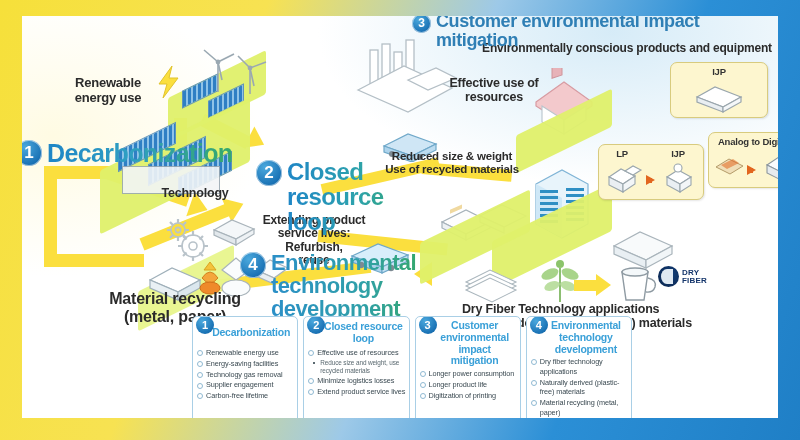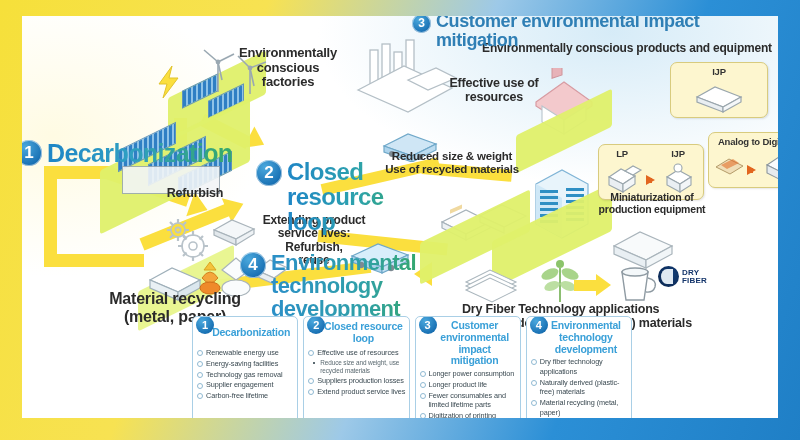--- a/index.html
+++ b/index.html
@@ -351,45 +351,42 @@
       <g stroke="#8c969d" stroke-width="1.1" fill="#fbfcfd">
         <path d="M4 14 L16 6 L30 13 L18 21 Z"></path>
             <path d="M4 14 L4 22 L18 29 L18 21 Z" fill="#e6ebee"></path>
         <path d="M18 21 L30 13 L30 21 L18 29 Z" fill="#f1f4f6"></path>
       </g>
     </svg>
   </div>
 
   <div class="callout" style="left:584px;top:196px;width:106px;height:50px;opacity:.0;"></div>
 
-
-  <div class="lbl" style="left:128px;top:170px;width:90px;font-size:12.5px;">Refurbish</div>
-
-  <div class="lbl" style="left:196px;top:30px;width:140px;font-size:13px;white-space:pre-line;">Environmentally
-conscious
-factories</div>
+  <div class="lbl" style="left:32px;top:60px;width:108px;font-size:13px;white-space:pre-line;">Renewable
+energy use</div>
+
+  <div class="lbl" style="left:128px;top:170px;width:90px;font-size:12.5px;">Technology</div>
+
 
   <div class="lbl" style="left:340px;top:134px;width:180px;font-size:11.5px;white-space:pre-line;">Reduced size &amp; weight
 Use of recycled materials</div>
 
   <div class="lbl" style="left:222px;top:198px;width:140px;font-size:12px;white-space:pre-line;">Extending product
 service lives:
 Refurbish,
 reuse</div>
 
   <div class="lbl" style="left:78px;top:274px;width:150px;font-size:16px;white-space:pre-line;text-align:center;">Material recycling
 (metal, paper)</div>
 
   <div class="lbl" style="left:440px;top:26px;width:330px;font-size:12px;">Environmentally conscious products and equipment</div>
 
   <div class="lbl" style="left:410px;top:60px;width:124px;font-size:12.5px;white-space:pre-line;">Effective use of
 resources</div>
 
-  <div class="lbl" style="left:560px;top:176px;width:140px;font-size:10.5px;white-space:pre-line;">Miniaturization of
-production equipment</div>
 
   <div class="lbl" style="left:440px;top:286px;width:280px;font-size:12.5px;text-align:left;">Dry Fiber Technology applications</div>
   <div class="lbl" style="left:440px;top:300px;width:300px;font-size:12.5px;text-align:left;">Naturally derived (plastic-free) materials</div>
 
   <div class="headline" style="left:-6px;top:124px;">
     <div class="num">1</div>
     <div class="htxt grad1">Decarbonization</div>
   </div>
 
   <div class="headline" style="left:234px;top:144px;width:170px;">
@@ -419,32 +416,31 @@
         <li>Carbon-free lifetime</li>
       </ul>
     </div>
 
     <div class="card c2">
       <div class="cbadge">2</div>
       <div class="chead">Closed resource loop</div>
       <ul>
         <li>Effective use of resources</li>
         <li class="sub">Reduce size and weight, use recycled materials</li>
-        <li>Suppliers production losses</li>
+        <li>Minimize logistics losses</li>
         <li>Extend product service lives</li>
       </ul>
     </div>
 
     <div class="card c3">
       <div class="cbadge">3</div>
       <div class="chead">Customer environmental impact mitigation</div>
       <ul>
         <li>Longer power consumption</li>
         <li>Longer product life</li>
-        <li>Fewer consumables and limited lifetime parts</li>
         <li>Digitization of printing</li>
 
       </ul>
     </div>
 
     <div class="card c4">
       <div class="cbadge">4</div>
       <div class="chead">Environmental technology development</div>
       <ul>
         <li>Dry fiber technology applications</li>

